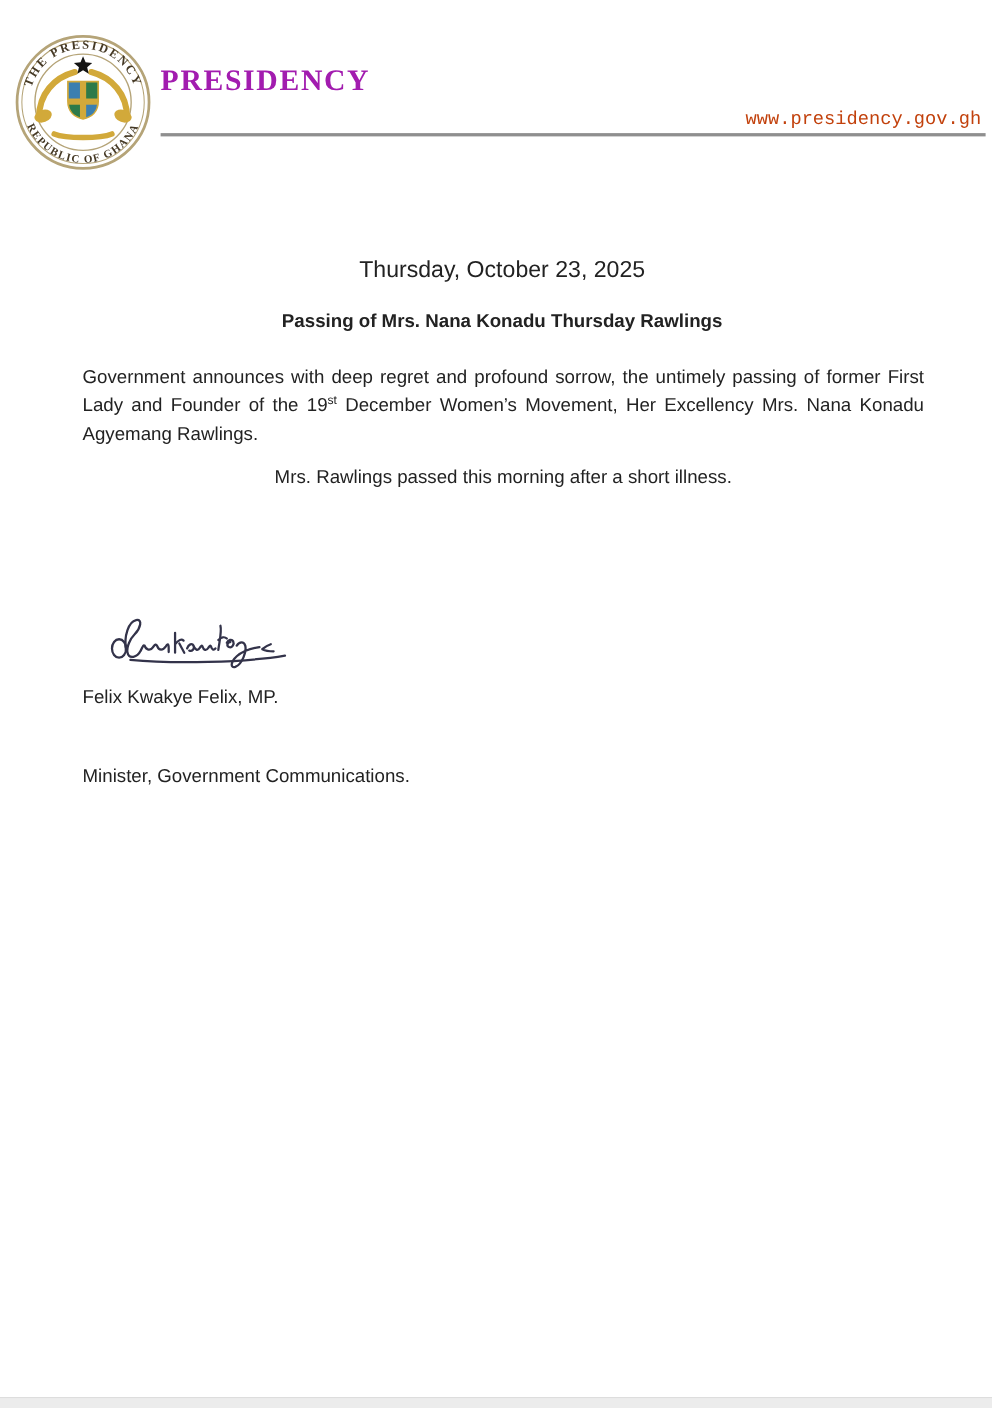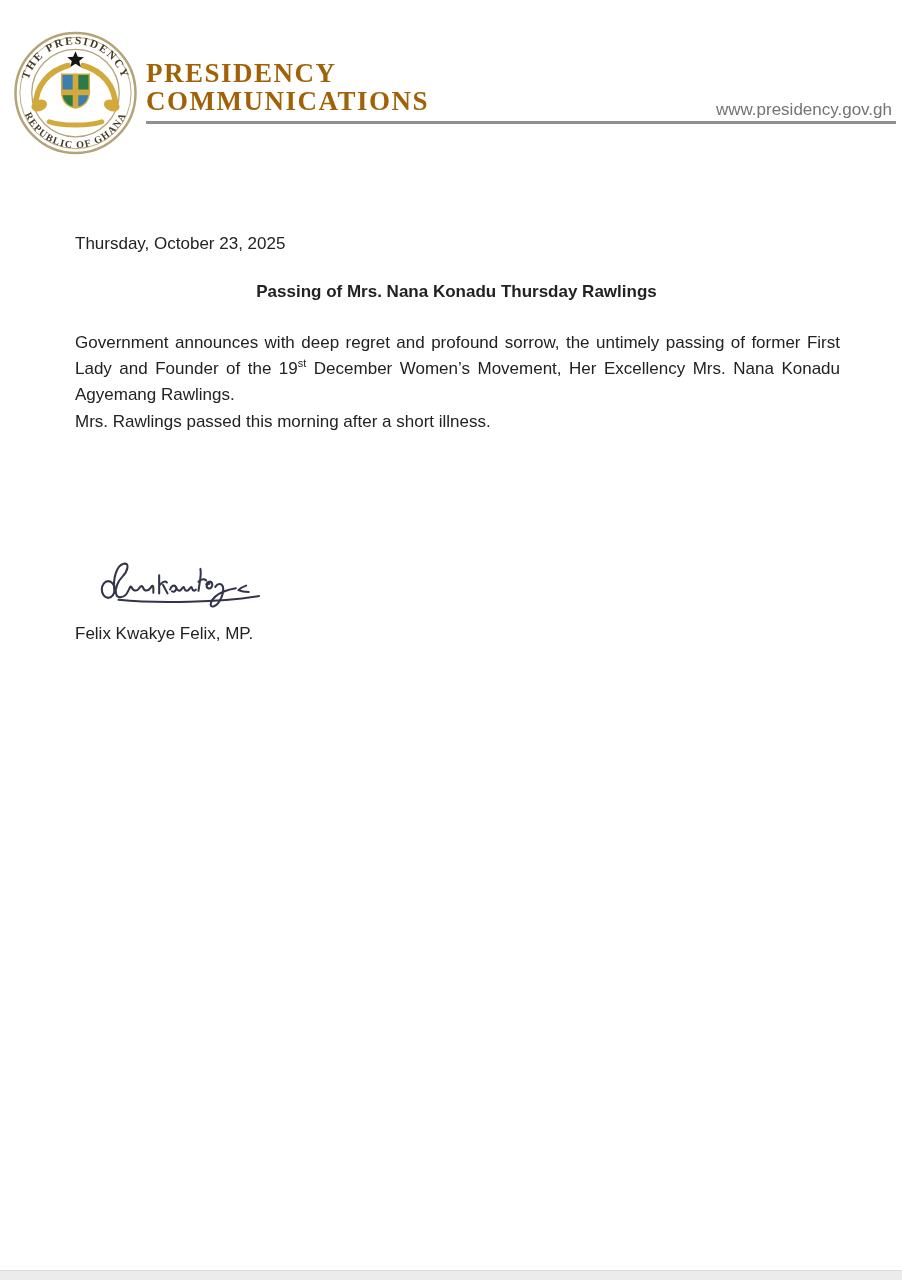--- a/index.html
+++ b/index.html
@@ -25,67 +25,68 @@
   }
   .org-name {
     position: absolute;
     left: 146px;
     top: 59px;
     font-family: "Liberation Serif", serif;
     font-weight: bold;
     font-size: 27px;
     line-height: 28px;
     letter-spacing: 1.5px;
-    color: #a16207;
+    color: #a21caf;
   }
   .website {
     position: absolute;
     right: 10px;
     top: 100px;
     font-size: 17px;
-    color: #737373;
+    color: #c2410c;
+    font-family: Liberation Mono, monospace;
   }
   .header-rule {
     position: absolute;
     left: 146px;
     width: 750px;
     top: 121px;
     height: 3px;
     background: #8f8f8f;
     border: none;
   }
 
   
   .date-line {
     position: absolute;
     left: 75px;
     right: 64px;
     top: 234px;
-    text-align: left;
-    font-size: 17px;
+    text-align: center;
+    font-size: 21px;
   }
   .letter-title {
     position: absolute;
     left: 75px;
     right: 64px;
     top: 282px;
     text-align: center;
     font-weight: bold;
     font-size: 17px;
   }
   .para {
     position: absolute;
     left: 75px;
     width: 765px;
     font-size: 17px;
     line-height: 26px;
   }
   .para.justified { text-align: justify; }
   #p1 { top: 330px; }
-  #p2 { top: 409px; }
+  #p2 { top: 421px; text-align: center; }
   #p3 { top: 470px; }
   sup.ord { font-size: 11px; vertical-align: super; line-height: 0; }
 
   
   .signature {
     position: absolute;
     left: 88px;
     top: 556px;
     width: 190px;
     height: 58px;
@@ -151,21 +152,20 @@
           <rect x="78" y="94.5" width="44" height="9" fill="#d2a93a"></rect>
         </g>
         <path d="M78,70 h44 v28 c0,16 -10,24 -22,26 c-12,-2 -22,-10 -22,-26 z" fill="none" stroke="#d2a93a" stroke-width="2.5"></path>
         <polygon points="100,33 103.7,41.9 113.3,42.7 106,48.9 108.2,58.3 100,53.3 91.8,58.3 94,48.9 86.7,42.7 96.3,41.9" fill="#141414"></polygon>
         <path d="M58,146 C75,153 125,153 142,146" fill="none" stroke="#d2a93a" stroke-width="8" stroke-linecap="round"></path>
       </g>
     </svg>
 
     <div class="org-name">
       <div>PRESIDENCY</div>
-      <div>COMMUNICATIONS</div>
     </div>
 
     <div class="website">www.presidency.gov.gh</div>
 
     <div class="header-rule"></div>
   </div>
 
   <div class="date-line">Thursday, October 23, 2025</div>
 
   <div class="letter-title">Passing of Mrs. Nana Konadu Thursday Rawlings</div>
@@ -182,16 +182,17 @@
       <path d="M103,30 L103,58 M103,46 C108,40 112,38 115,41 M109,45 L116,58"></path>
       <path d="M120,52 C122,46 127,44 129,48 C131,52 127,57 123,55 M129,48 C131,54 135,56 138,51 C140,48 141,47 142,50 C143,54 147,56 150,51 C152,48 153,47 154,50 C155,54 158,55 160,52"></path>
       <path d="M164,54 C166,40 169,28 167,20 M164,40 C168,36 173,35 176,38 M176,44 C178,40 183,38 185,42 C187,46 183,52 179,50 C175,48 177,43 181,43"></path>
       <path d="M190,48 C194,42 200,42 202,48 C204,56 198,74 188,78 C180,80 182,70 190,63 C198,56 210,52 222,50"></path>
       <path d="M238,46 C232,48 228,51 226,53 C230,55 236,56 242,56"></path>
       <path d="M40,68 C100,74 200,72 258,62"></path>
     </g>
   </svg>
 
   <div class="signoff" id="signoff-name">Felix Kwakye Felix, MP.</div>
+  <div class="signoff" id="signoff-role2">Minister, Government Communications.</div>
 
   <div class="bottom-bar"></div>
 
 </div>
 
 </body></html>

